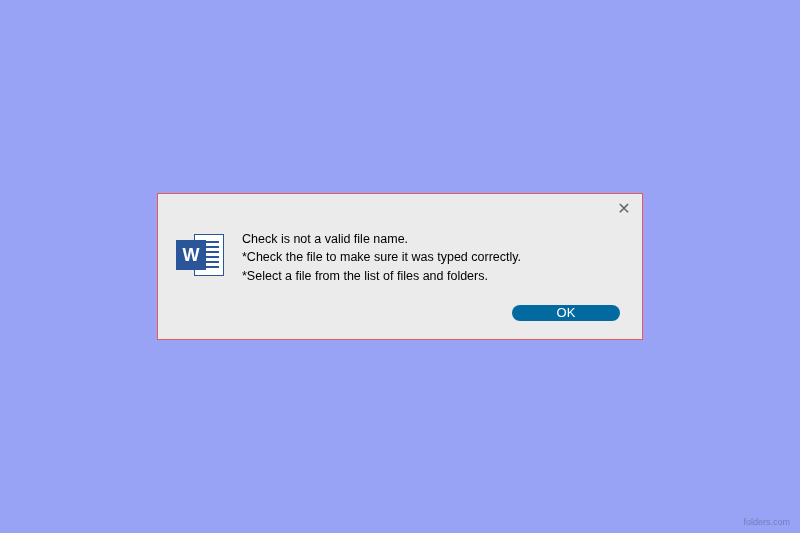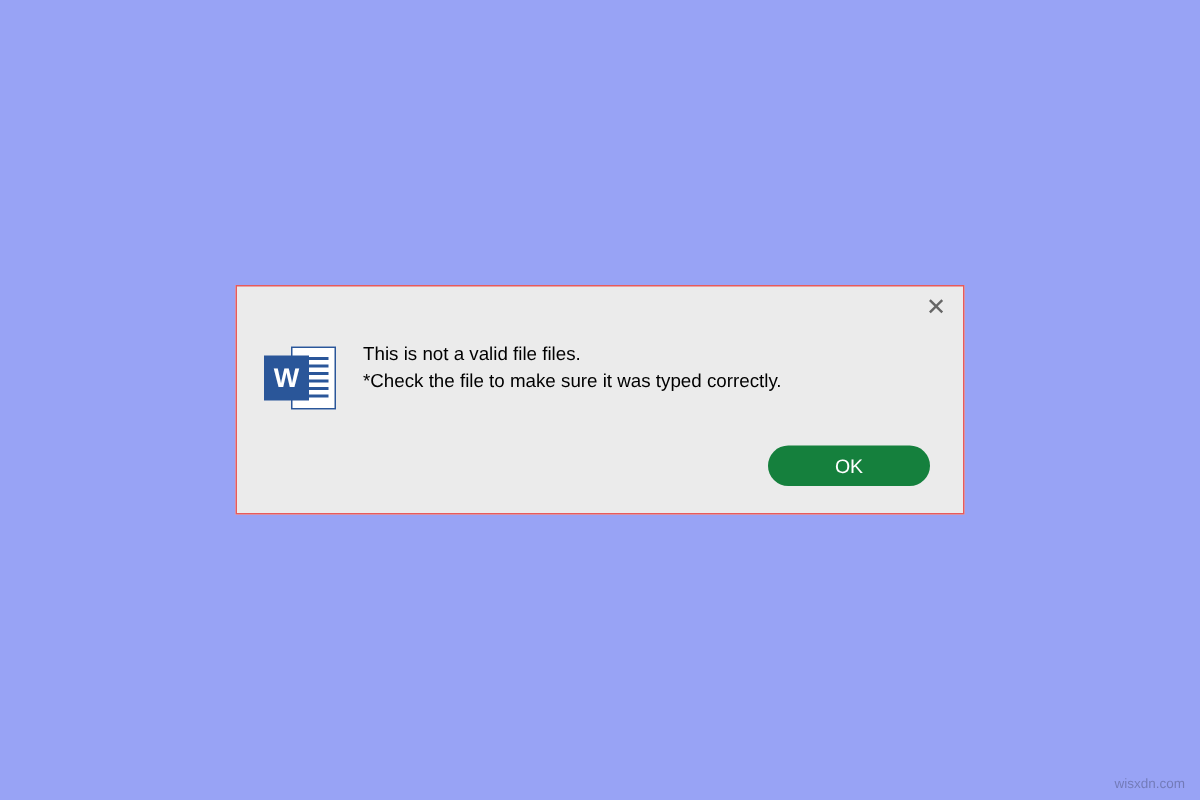--- a/index.html
+++ b/index.html
@@ -97,26 +97,26 @@
     }
     .message p {
       margin: 0;
     }
     .button-row {
       display: flex;
       justify-content: flex-end;
       padding: 8px 22px 18px 0;
     }
     .ok-btn {
-      background: #15803d;
+      background: #0369a1;
       color: #fff;
       border: none;
       border-radius: 14px;
       width: 108px;
-      height: 27px;
+      height: 16px;
       font-size: 13px;
       cursor: pointer;
       font-family: 'Segoe UI', sans-serif;
     }
     .watermark {
       position: absolute;
       bottom: 6px;
       right: 10px;
       font-size: 9px;
       color: rgba(0,0,0,0.25);
@@ -132,22 +132,23 @@
     </div>
   </div>
   <div class="content">
     <div class="icon-wrap">
       <div class="word-icon">
         <div class="word-doc"></div>
         <div class="word-badge">W</div>
       </div>
     </div>
     <div class="message">
-      <p>This is not a valid file files.</p>
+      <p>Check is not a valid file name.</p>
       <p>*Check the file to make sure it was typed correctly.</p>
+      <p>*Select a file from the list of files and folders.</p>
     </div>
   </div>
   <div class="button-row">
     <button class="ok-btn">OK</button>
   </div>
 </div>
 
-<div class="watermark">wisxdn.com</div>
+<div class="watermark">folders.com</div>
 
 </body></html>

